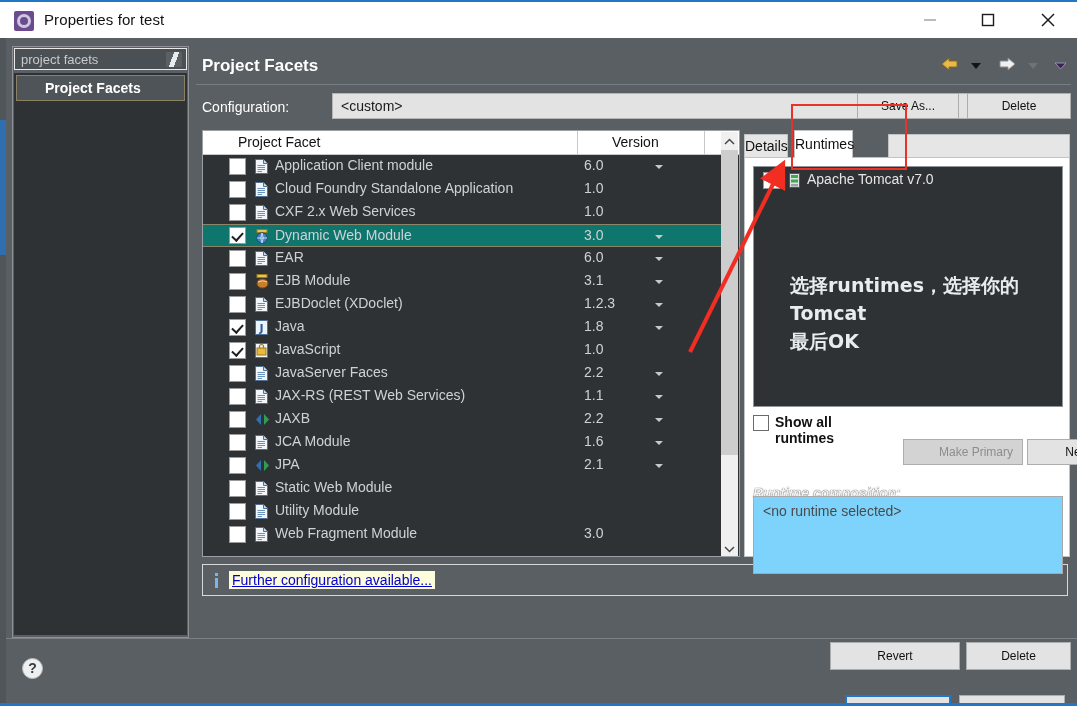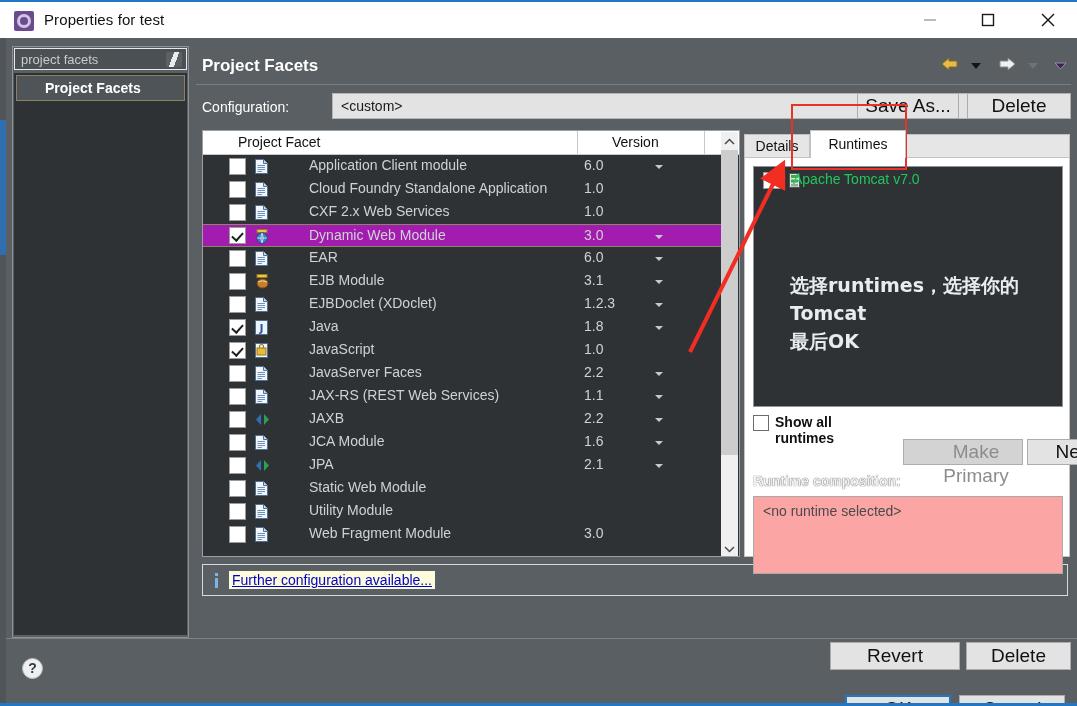--- a/index.html
+++ b/index.html
@@ -101,21 +101,21 @@
     position:absolute;left:6px;top:53px;font-size:14px;color:#ffffff;
   }
   .cfg-combo{
     position:absolute;left:117px;top:47px;width:738px;height:26px;
     background:#e3e3e3;border:1px solid #b5b5b5;box-sizing:border-box;margin-left:19px;
   }
   .cfg-combo .val{position:absolute;left:8px;top:4px;font-size:14px;color:#1b1b1b;}
   .cfg-combo .chev{position:absolute;right:9px;top:9px;}
   .btn{
     position:absolute;height:26px;background:#e3e3e3;border:1px solid #adadad;
-    box-sizing:border-box;font-size:19px;color:#111;text-align:center;
+    box-sizing:border-box;font-size:12px;color:#111;text-align:center;
     line-height:24px;cursor:default;
   }
   .btn.disabled{color:#8d8d8d;background:#d3d3d3;padding-left:26px;}
   #btn-saveas{left:661px;top:47px;width:102px;}
   #btn-delete{left:771px;top:47px;width:104px;}
 
   
   .facet-table{
     position:absolute;left:6px;top:84px;width:538px;height:427px;
     background:#2f3234;border:1px solid #9aa0a5;box-sizing:border-box;
@@ -125,36 +125,36 @@
     border-bottom:1px solid #c8c8c8;box-sizing:border-box;
   }
   .fh .cell{
     position:absolute;top:3px;font-size:14px;color:#111;margin-left:28px;
   }
   .fh .c1{left:7px;} .fh .c2{left:381px;}
   .fh .div1{position:absolute;left:374px;top:0;width:1px;height:23px;background:#c8c8c8;}
   .fh .div2{position:absolute;left:501px;top:0;width:1px;height:23px;background:#c8c8c8;}
   .frows{position:absolute;left:0;top:24px;width:519px;height:401px;overflow:hidden;}
   .frow{position:relative;height:23px;}
-  .frow.sel{background:#a21caf;border-top:1px solid #8c8469;border-bottom:1px solid #8c8469;height:21px;padding-left:8px;}
+  .frow.sel{background:#0f766e;border-top:1px solid #8c8469;border-bottom:1px solid #8c8469;height:21px;padding-left:8px;}
   .frow .twisty{
     position:absolute;left:14px;top:7px;width:0;height:0;
     border-left:5px solid #b9bcc0;border-top:4px solid transparent;border-bottom:4px solid transparent;
   }
   .cbx{
     position:absolute;left:26px;top:3px;width:17px;height:17px;
     background:#ffffff;border:1px solid #9a9a9a;box-sizing:border-box;
   }
   .frow.sel .cbx{top:2px;}
   .cbx.on::after{
     content:"";position:absolute;left:4px;top:2px;width:5px;height:9px;
     border:solid #1f1f1f;border-width:0 2px 2px 0;transform:rotate(42deg);
   }
   .ficon{position:absolute;left:52px;top:4px;width:13px;height:15px;}
-  .fname{position:absolute;left:72px;top:2px;font-size:14px;color:#cfd2d5;margin-left:34px;}
+  .fname{position:absolute;left:72px;top:2px;font-size:14px;color:#cfd2d5;}
   .fver{position:absolute;left:381px;top:2px;font-size:14px;color:#cfd2d5;}
   .fdrop{
     position:absolute;left:452px;top:10px;width:0;height:0;
     border-top:4px solid #c6c9cc;border-left:4px solid transparent;border-right:4px solid transparent;
   }
   
   .vsb{
     position:absolute;right:1px;top:1px;width:17px;height:424px;background:#f0f0f0;
   }
   .vsb .arr{
@@ -181,57 +181,58 @@
 
   
   .sidepanel{position:absolute;left:548px;top:84px;width:326px;height:427px;}
   .tabs{position:absolute;left:0;top:0;height:28px;width:100%;}
   .tab{
     position:absolute;top:4px;height:24px;background:#e6e6e6;border:1px solid #c2c2c2;
     border-bottom:none;box-sizing:border-box;font-size:14px;color:#111;
     text-align:center;line-height:22px;cursor:default;
   }
   .tab.active{top:0;height:28px;line-height:26px;background:#ffffff;border-color:#c2c2c2;z-index:2;}
-  #tab-details{left:0;width:66px;}
-  #tab-runtimes{left:66px;width:96px;}
+  #tab-details{left:0;width:44px;}
+  #tab-runtimes{left:50px;width:59px;}
   .tabfill{position:absolute;left:144px;top:4px;right:0;height:24px;background:#e6e6e6;border:1px solid #c2c2c2;border-bottom:none;box-sizing:border-box;}
   .tabbody{
     position:absolute;left:0;top:27px;width:326px;height:400px;background:#ffffff;
     border:1px solid #c2c2c2;border-top:1px solid #c2c2c2;box-sizing:border-box;
   }
   .rt-list{
     position:absolute;left:8px;top:8px;width:310px;height:241px;background:#2f3234;
     border:1px solid #8f9599;box-sizing:border-box;
   }
   .rt-row{position:relative;height:22px;margin-top:3px;}
   .rt-cbx{
     position:absolute;left:9px;top:2px;width:17px;height:17px;background:#ffffff;
     border:1px solid #9a9a9a;box-sizing:border-box;
   }
   .rt-icon{position:absolute;left:35px;top:3px;width:11px;height:15px;}
-  .rt-name{position:absolute;left:39px;top:1px;font-size:14px;color:#22c55e;}
+  .rt-name{position:absolute;left:53px;top:1px;font-size:14px;color:#e5e5e5;}
   .cnnote{
     position:absolute;left:36px;top:104px;width:270px;
     font-size:19px;font-weight:bold;color:#e9ecee;line-height:28px;
     font-family:"DejaVu Sans","Liberation Sans",sans-serif;
   }
   .showall{position:absolute;left:8px;top:256px;height:20px;}
   .showall .sa-box{
     position:absolute;left:0;top:1px;width:16px;height:16px;background:#ffffff;
     border:1px solid #6b6b6b;box-sizing:border-box;
   }
   .showall .sa-lbl{position:absolute;left:22px;top:0;font-size:14px;color:#111;font-weight:bold;}
   #btn-makeprimary{left:158px;top:281px;width:120px;}
   #btn-new{left:282px;top:281px;width:110px;}
   .rc-label{
-    position:absolute;left:8px;top:315px;font-size:14px;color:#f0f2f3;font-weight:bold;
+    position:absolute;left:8px;top:327px;font-size:14px;color:#f0f2f3;font-weight:bold;
     text-shadow:0 0 1px #000;
+    font-style:italic;
   }
   .rc-box{
-    position:absolute;left:8px;top:338px;width:310px;height:78px;background:#fca5a5;
+    position:absolute;left:8px;top:338px;width:310px;height:78px;background:#7dd3fc;
     border:1px solid #a9a9a9;box-sizing:border-box;
   }
   .rc-text{position:absolute;left:9px;top:6px;font-size:14px;color:#4a4a4a;}
 
   
   #btn-revert{left:830px;top:604px;width:130px;height:28px;line-height:26px;}
   #btn-apply{left:966px;top:604px;width:105px;height:28px;line-height:26px;}
   #btn-ok{
     left:845px;top:657px;width:106px;height:28px;line-height:24px;
     border:2px solid #2277c4;background:#e3e3e3;

